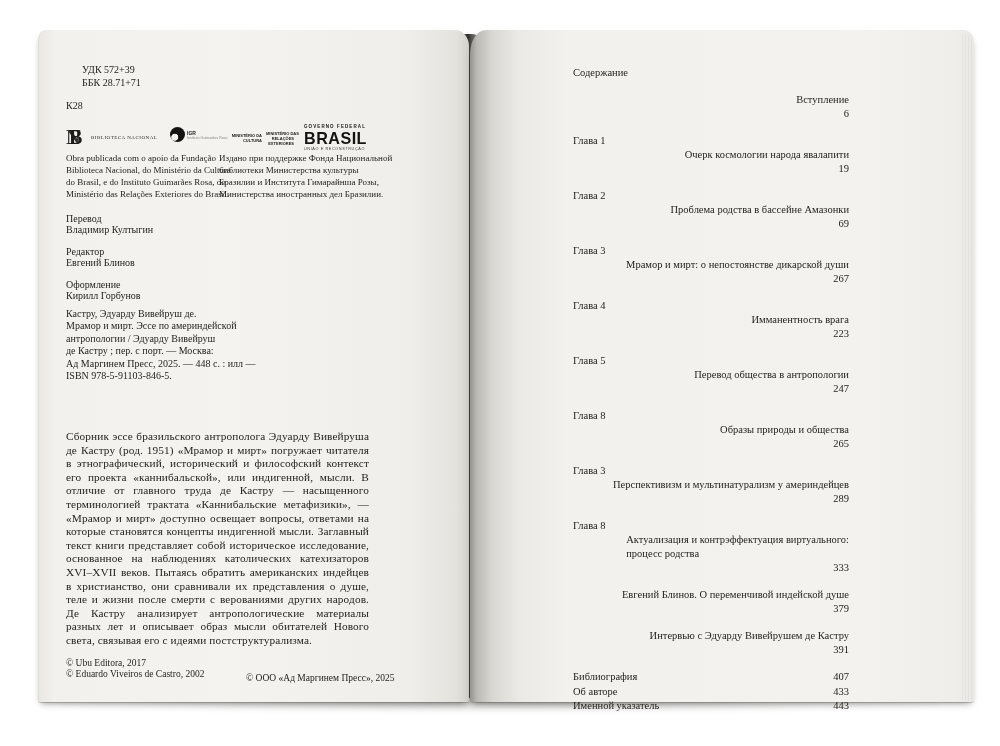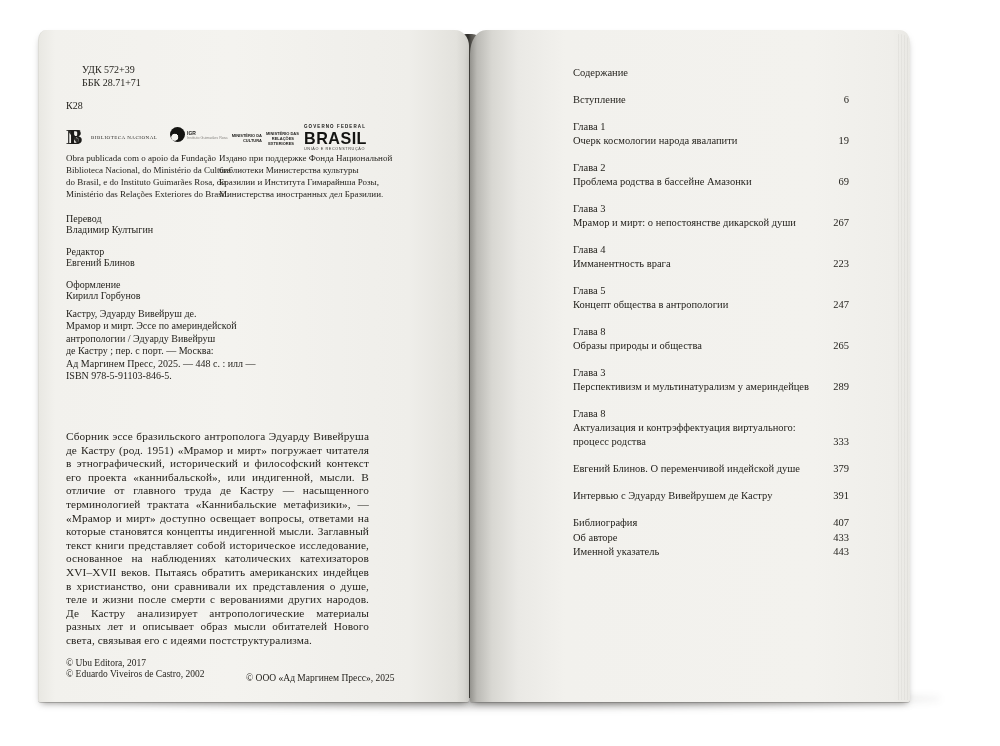--- a/index.html
+++ b/index.html
@@ -23,23 +23,24 @@
     position:absolute; top:30px; height:672px;
     box-shadow:0 4px 7px -3px rgba(50,48,44,.55), 0 1px 0 0 rgba(120,118,112,.35);
   }
   .page-left {
     left:38px; width:430px;
     background:linear-gradient(to right,#e9e8e3 0px,#f2f1ed 16px,#f4f3ef 45%,#efeeea 86%,#e3e2dd 97%,#d2d1cc 100%);
     border-radius:8px 14px 2px 3px / 10px 16px 2px 3px;
     border-left:1px solid #dddcd7;
   }
   .page-right {
-    left:470px; width:440px;
+    left:470px; width:492px;
     background:linear-gradient(to right,#94938e 0px,#bbbab5 7px,#d8d7d2 22px,#eae9e5 48px,#f2f1ed 95px,#f3f2ee 78%,#efeeea 96%,#e9e8e4 100%);
     border-radius:16px 10px 3px 2px / 24px 12px 3px 2px;
+    padding-left:12px;
   }
   .page-right .edge-striations {
     position:absolute; right:0; top:4px; bottom:2px; width:14px;
     background:repeating-linear-gradient(to right, transparent 0 2px, rgba(90,88,82,.06) 2px 3px);
     border-radius:0 10px 2px 0;
   }
   .blk { position:absolute; }
 
   
   .meta-line { font-size:10px; line-height:13px; }
@@ -73,21 +74,21 @@
   .brasil-logo { position:absolute; left:238px; top:6px; width:82px; font-family:"Liberation Sans",sans-serif; color:#141412; }
   .brasil-gov { font-weight:bold; font-size:4.5px; letter-spacing:1.1px; line-height:6px; }
   .brasil-name { font-weight:800; font-size:17px; line-height:17px; letter-spacing:.5px; transform:scaleX(.95); transform-origin:left; }
   .brasil-uniao { font-size:3.8px; letter-spacing:.6px; line-height:5px; color:#3c3b38; }
 
   
   .toc-wrap { position:absolute; left:103px; top:36px; width:276px; font-size:10.5px; }
   .toc-heading { line-height:14px; margin-bottom:13px; }
   .toc-entry { margin-bottom:13px; }
   .toc-label { line-height:14px; }
-  .toc-row { display:flex; align-items:flex-end; }
+  .toc-row { display:flex; align-items:flex-end;flex-direction:column; }
   .toc-title { flex:1 1 auto; line-height:14px; white-space:pre-line; }
   .toc-page { margin-left:6px; min-width:28px; text-align:right; line-height:14px; }
   .backmatter { margin-top:11px; }
   .bm-row { display:flex; line-height:14.5px; }
   .bm-title { flex:1 1 auto; }
   .bm-page { min-width:28px; text-align:right; }
 </style>
 </head>
 <body>
 
@@ -221,21 +222,21 @@
           <div class="toc-label">Глава 4</div>
           <div class="toc-row">
             <div class="toc-title">Имманентность врага</div>
             <div class="toc-page">223</div>
           </div>
         </div>
 
         <div class="toc-entry">
           <div class="toc-label">Глава 5</div>
           <div class="toc-row">
-            <div class="toc-title">Концепт общества в антропологии</div>
+            <div class="toc-title">Перевод общества в антропологии</div>
             <div class="toc-page">247</div>
           </div>
         </div>
 
         <div class="toc-entry">
           <div class="toc-label">Глава 8</div>
           <div class="toc-row">
             <div class="toc-title">Образы природы и общества</div>
             <div class="toc-page">265</div>
           </div>

